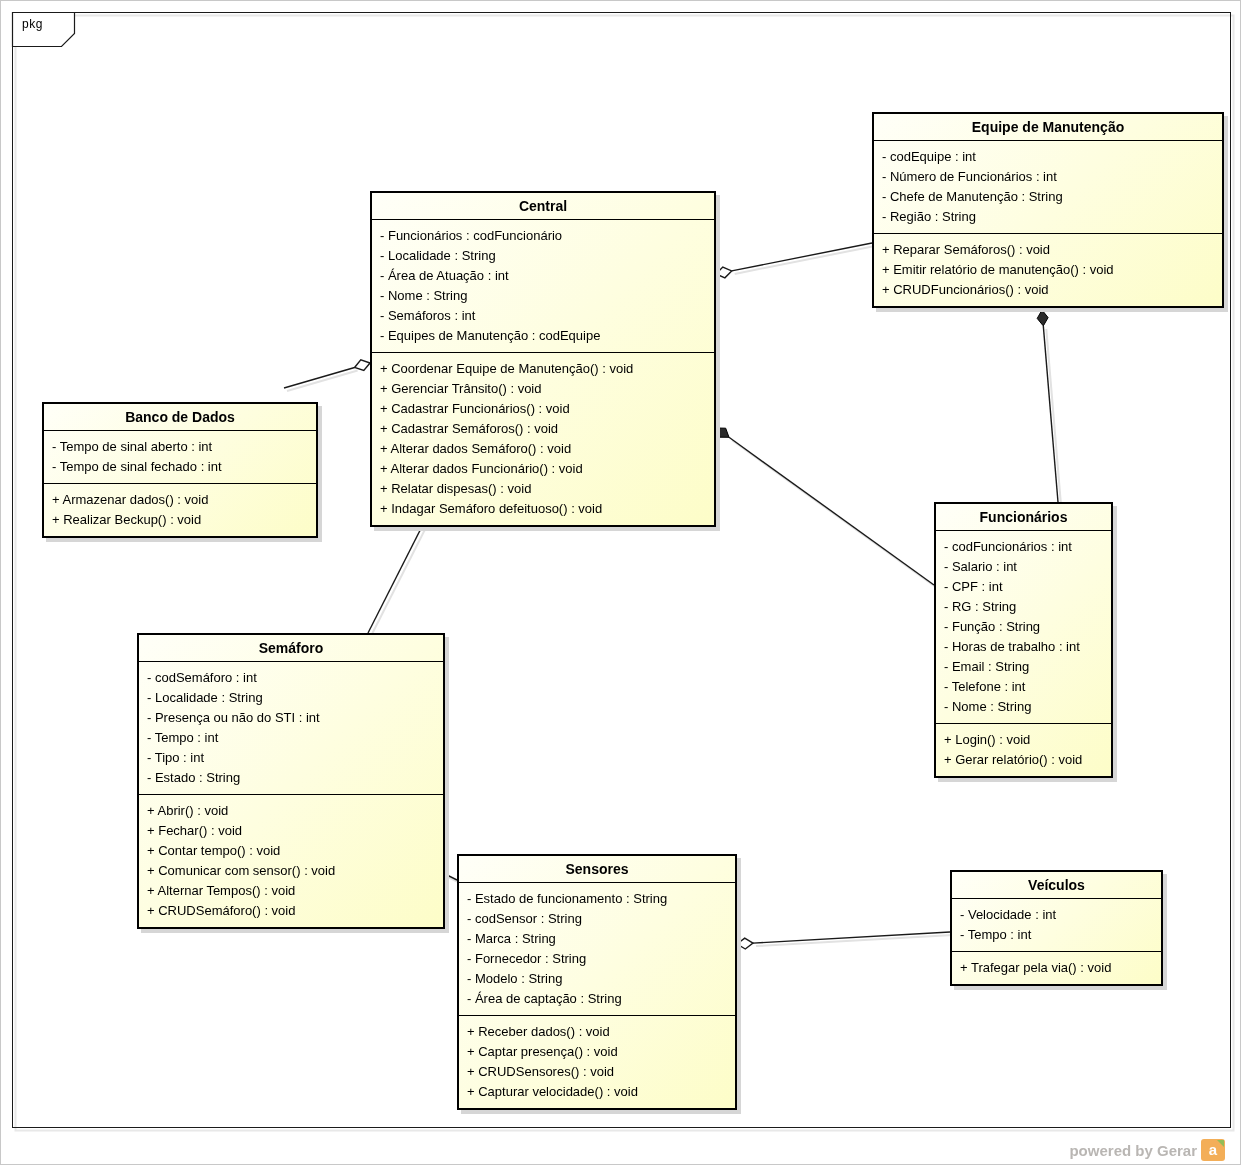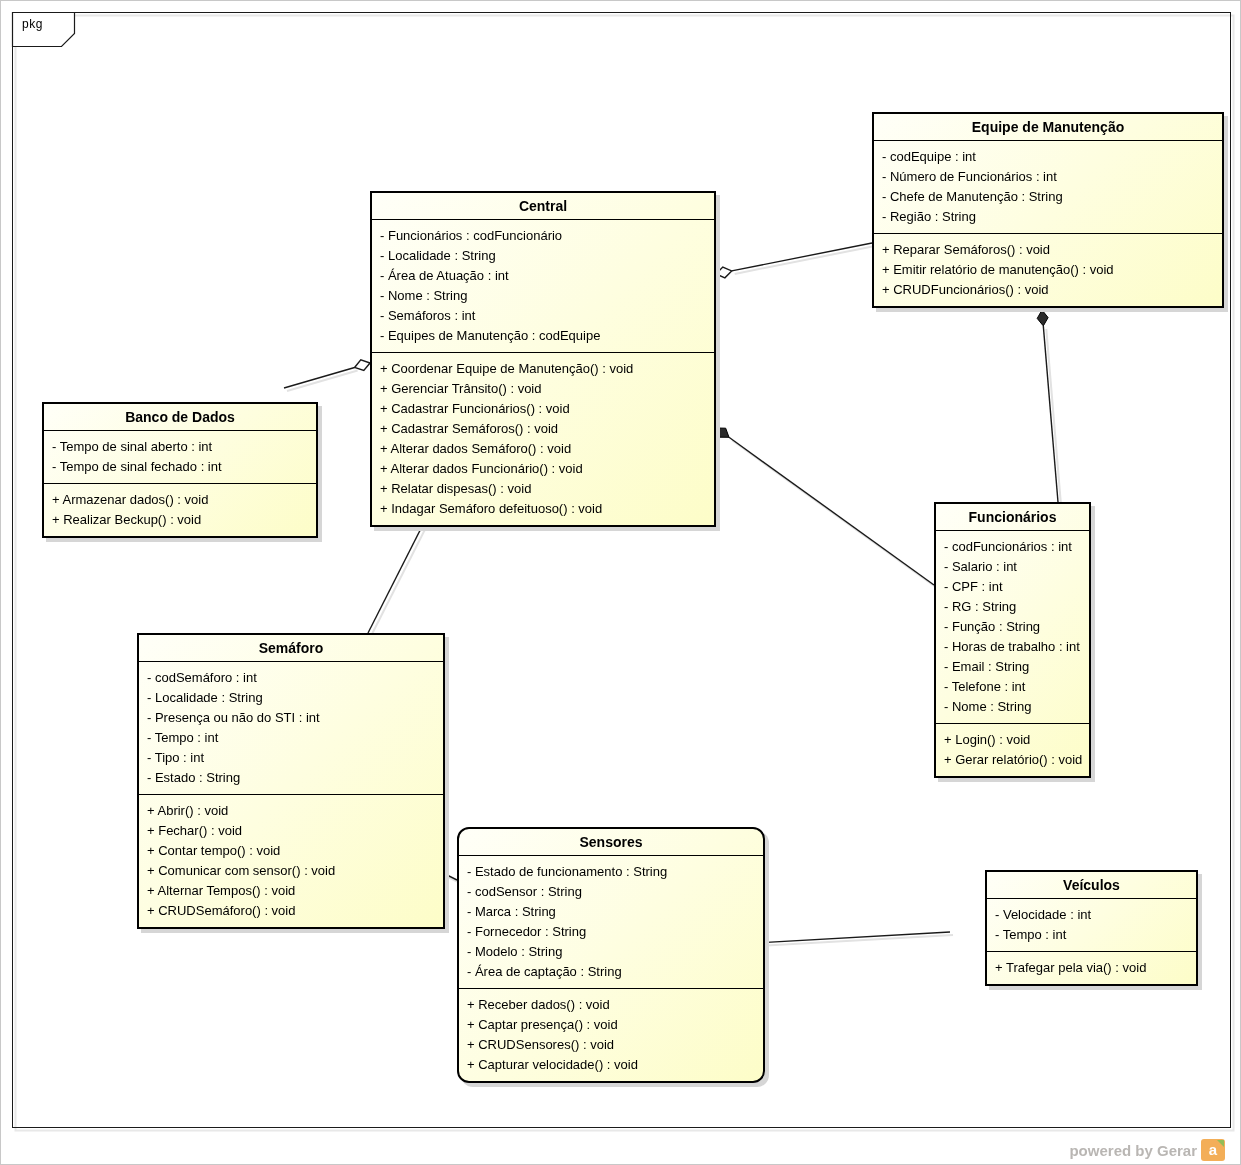--- a/index.html
+++ b/index.html
@@ -161,21 +161,21 @@
   <div class="compartment">
       <div class="member">- Tempo de sinal aberto : int</div>
       <div class="member">- Tempo de sinal fechado : int</div>
     </div>
   <div class="compartment">
       <div class="member">+ Armazenar dados() : void</div>
       <div class="member">+ Realizar Beckup() : void</div>
     </div>
 </div>
 
-<div class="uml-class" style="left:934px;top:502px;width:157px;">
+<div class="uml-class" style="left:934px;top:502px;width:179px;">
   <div class="uml-title">Funcionários</div>
   <div class="compartment">
       <div class="member">- codFuncionários : int</div>
       <div class="member">- Salario : int</div>
       <div class="member">- CPF : int</div>
       <div class="member">- RG : String</div>
       <div class="member">- Função : String</div>
       <div class="member">- Horas de trabalho : int</div>
       <div class="member">- Email : String</div>
       <div class="member">- Telefone : int</div>
@@ -200,39 +200,39 @@
   <div class="compartment">
       <div class="member">+ Abrir() : void</div>
       <div class="member">+ Fechar() : void</div>
       <div class="member">+ Contar tempo() : void</div>
       <div class="member">+ Comunicar com sensor() : void</div>
       <div class="member">+ Alternar Tempos() : void</div>
       <div class="member">+ CRUDSemáforo() : void</div>
     </div>
 </div>
 
-<div class="uml-class" style="left:457px;top:827px;width:308px;border-radius:12px;">
+<div class="uml-class" style="left:457px;top:854px;width:280px;">
   <div class="uml-title">Sensores</div>
   <div class="compartment">
       <div class="member">- Estado de funcionamento : String</div>
       <div class="member">- codSensor : String</div>
       <div class="member">- Marca : String</div>
       <div class="member">- Fornecedor : String</div>
       <div class="member">- Modelo : String</div>
       <div class="member">- Área de captação : String</div>
     </div>
   <div class="compartment">
       <div class="member">+ Receber dados() : void</div>
       <div class="member">+ Captar presença() : void</div>
       <div class="member">+ CRUDSensores() : void</div>
       <div class="member">+ Capturar velocidade() : void</div>
     </div>
 </div>
 
-<div class="uml-class" style="left:950px;top:870px;width:213px;margin-left:35px;">
+<div class="uml-class" style="left:950px;top:870px;width:213px;">
   <div class="uml-title">Veículos</div>
   <div class="compartment">
       <div class="member">- Velocidade : int</div>
       <div class="member">- Tempo : int</div>
     </div>
   <div class="compartment">
       <div class="member">+ Trafegar pela via() : void</div>
     </div>
 </div>
 

